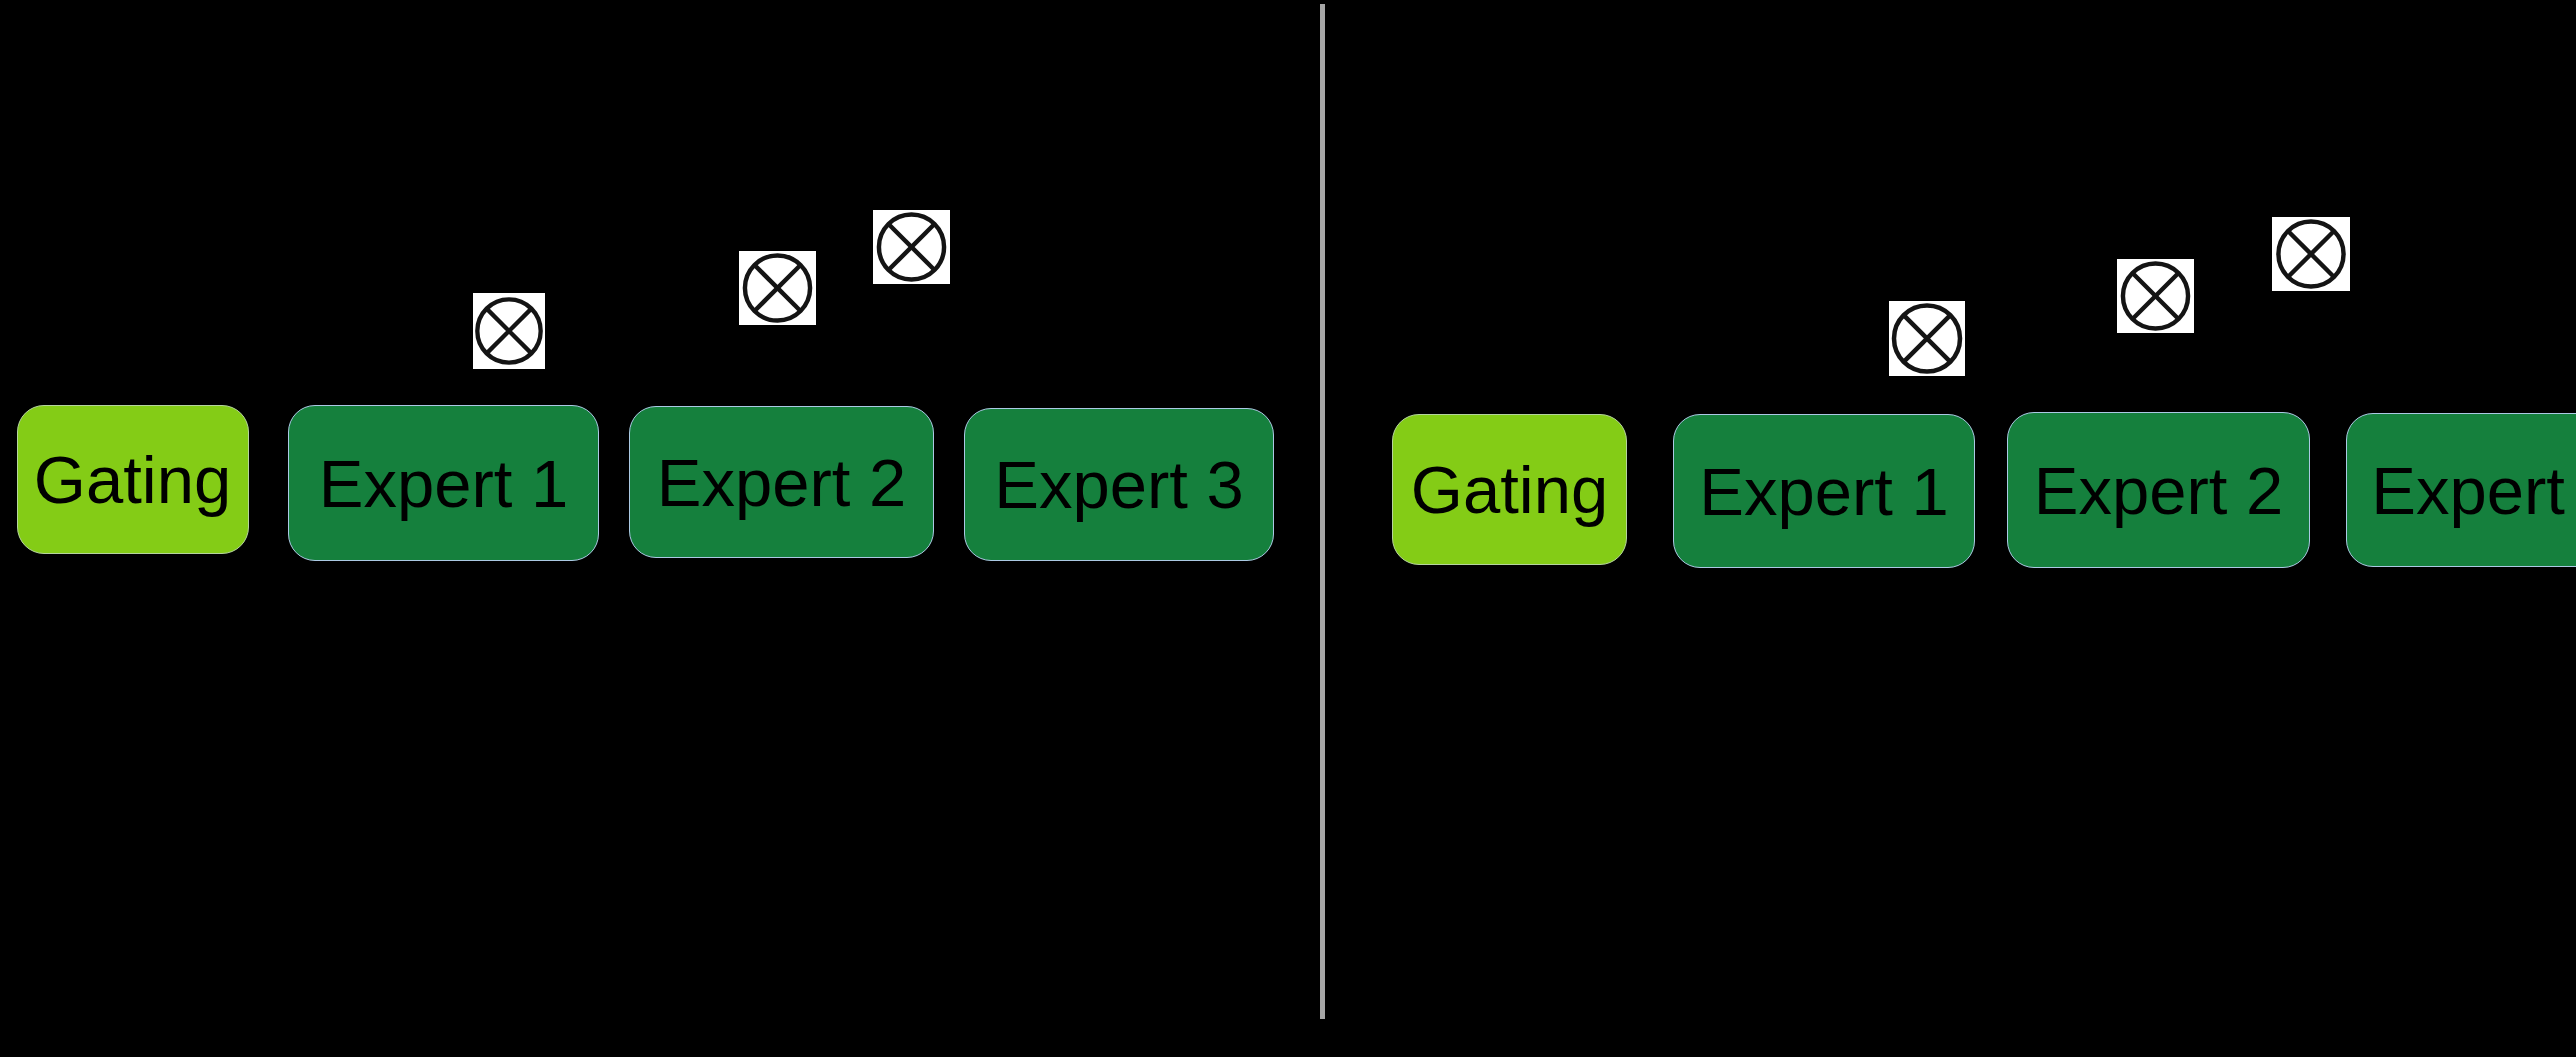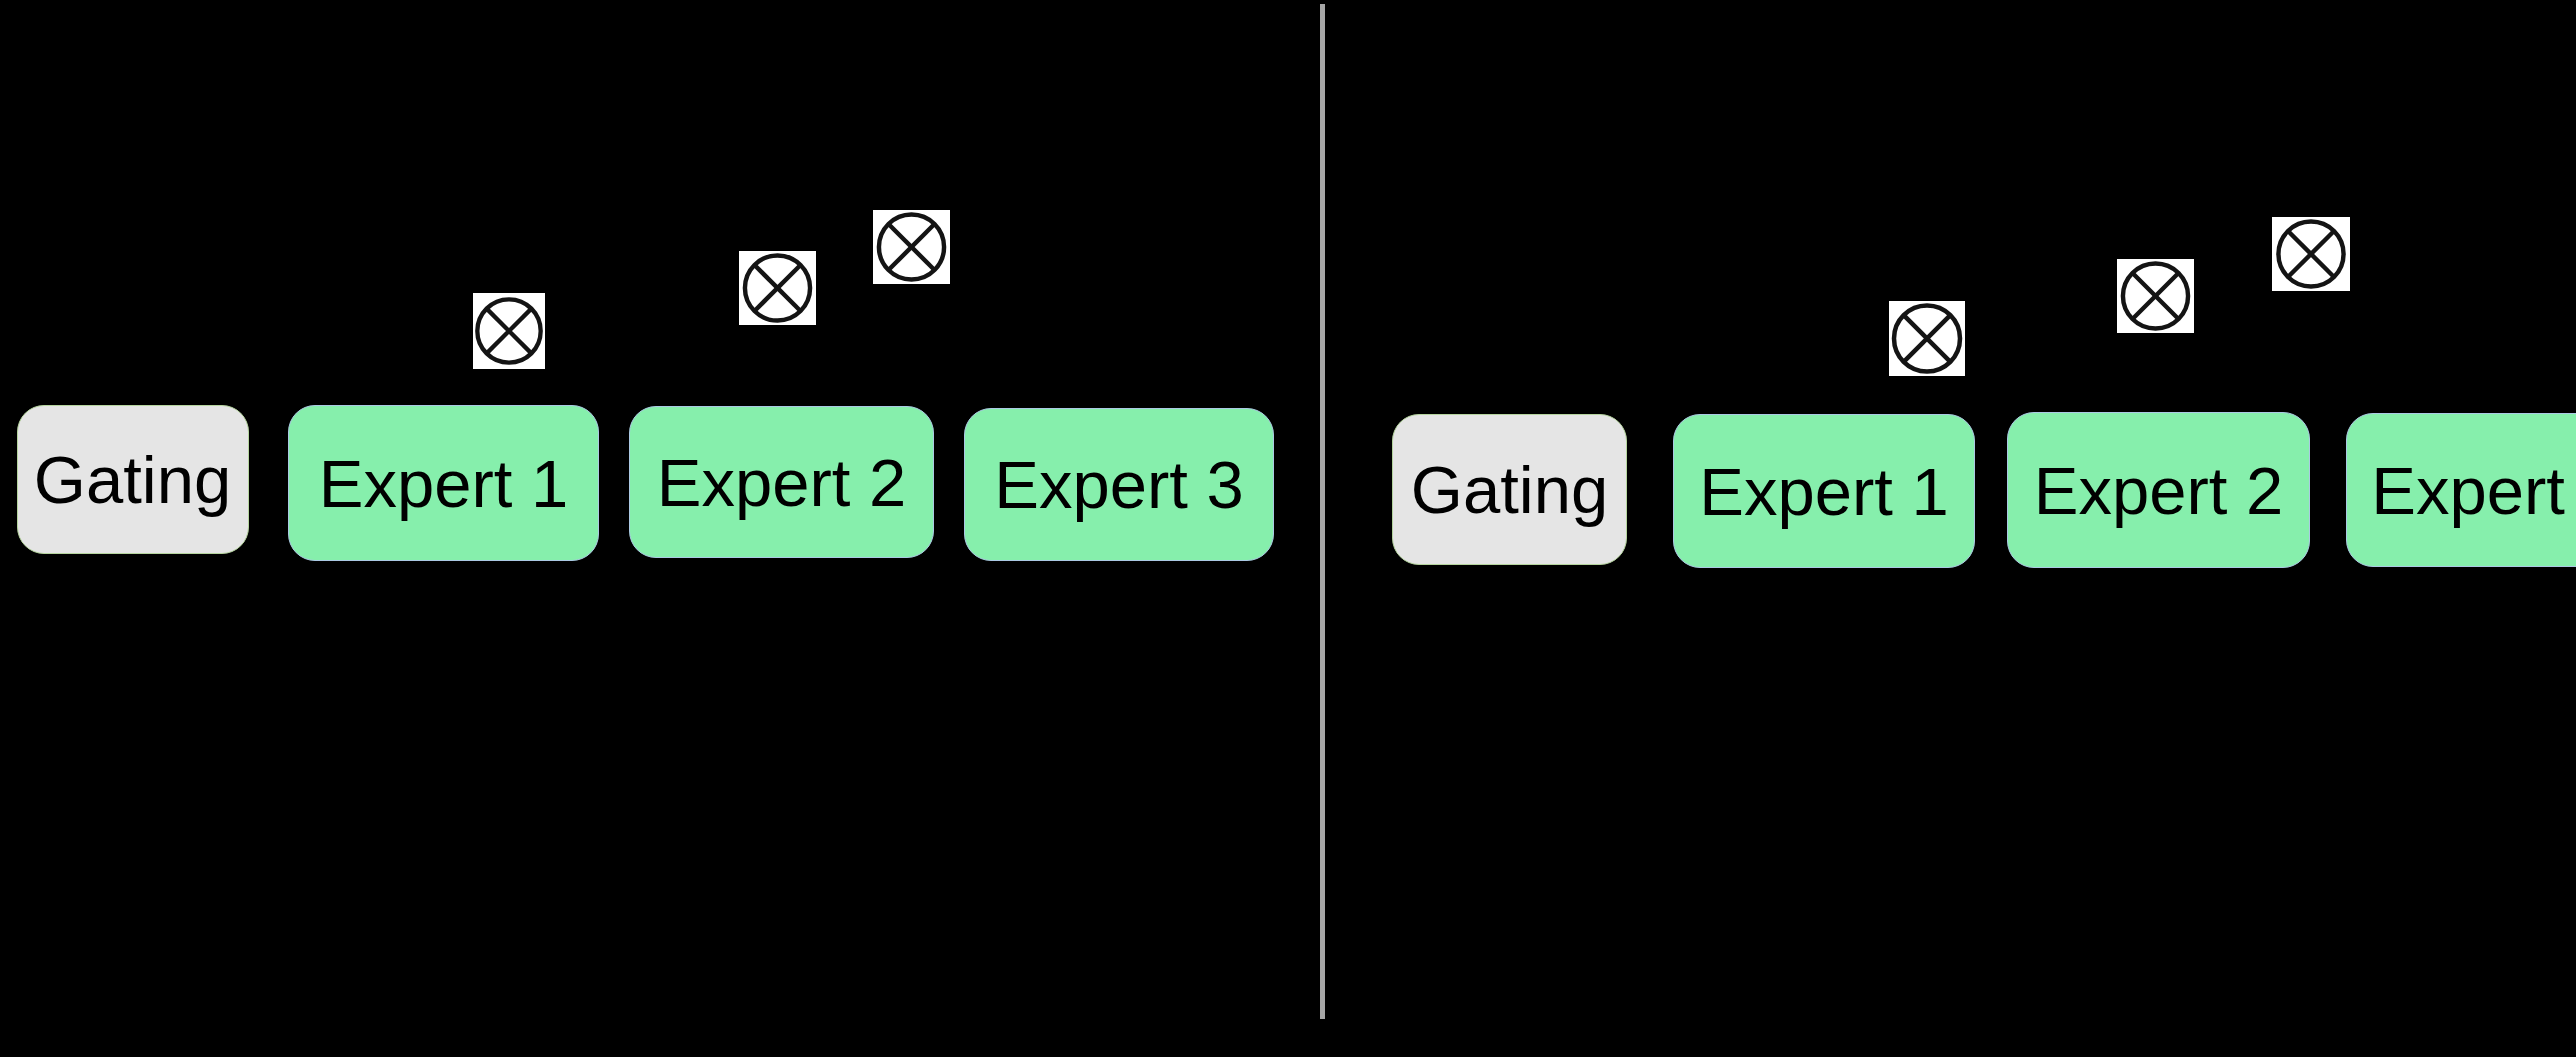--- a/index.html
+++ b/index.html
@@ -26,25 +26,25 @@
     display: flex;
     align-items: center;
     justify-content: center;
     border-radius: 27px;
     color: #000000;
     font-size: 67px;
     line-height: 1;
     white-space: nowrap;
   }
   .gating-box {
-    background: #e5e5e5;
+    background: #84cc16;
     border: 1.5px solid #b5d49e;
   }
   .expert-box {
-    background: #86efac;
+    background: #15803d;
     border: 1.5px solid #abc9e4;
   }
   .mult-tile {
     position: absolute;
     background: #ffffff;
   }
   .mult-tile svg {
     display: block;
     width: 100%;
     height: 100%;

